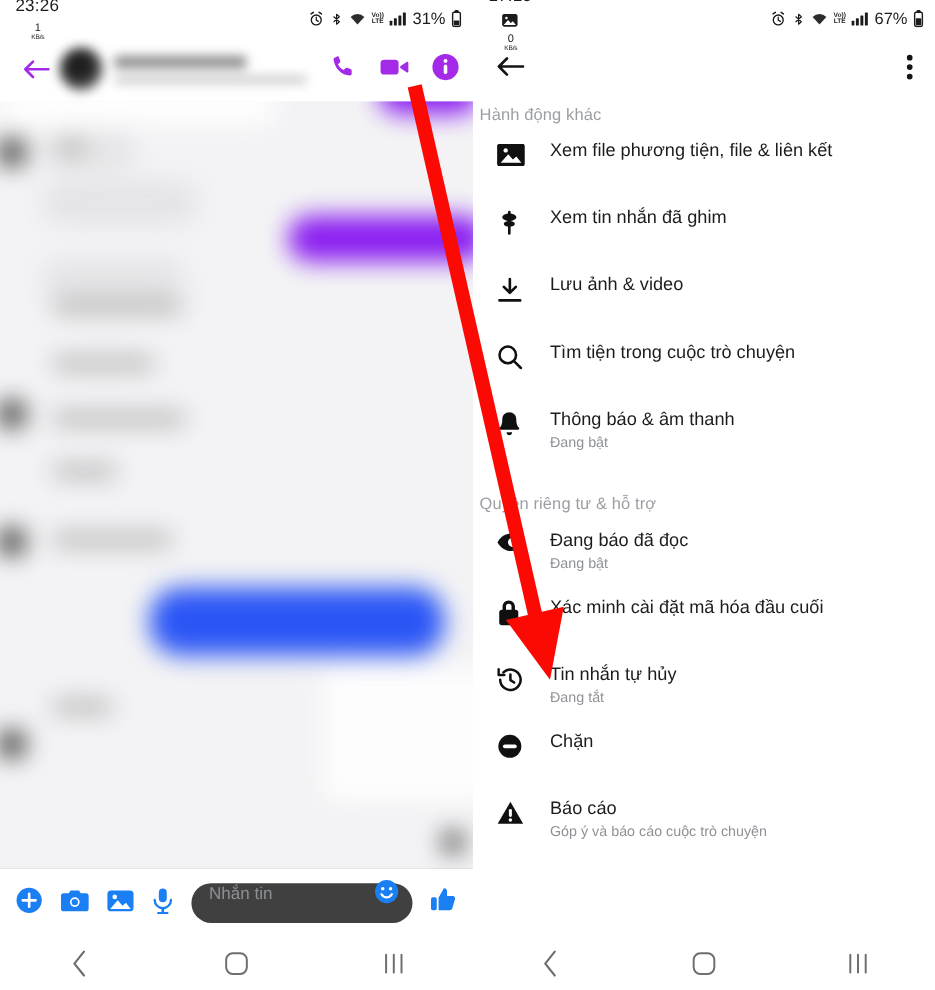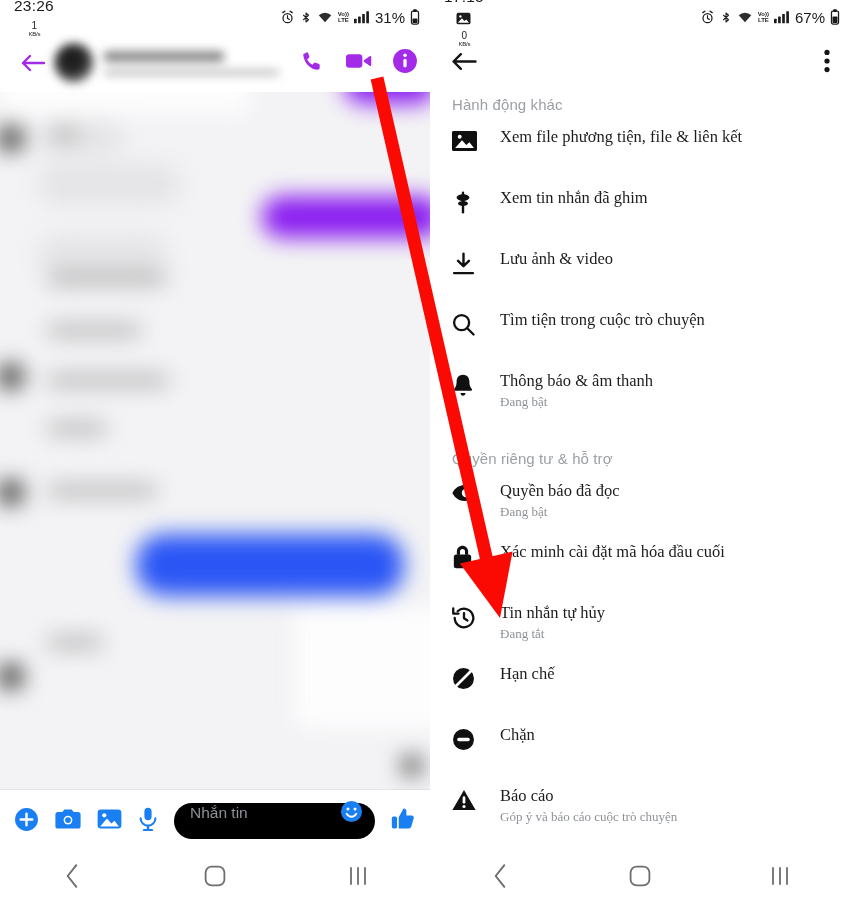--- a/index.html
+++ b/index.html
@@ -67,21 +67,21 @@
           background:radial-gradient(circle at 45% 42%, #151515 0%, #2d2d2d 45%, #9a9a9a 78%, #d6d6d6 100%); }
   .txtline{ position:absolute; height:9px; border-radius:4px; background:#9a9a9a; }
 
   
   .composer{
     height:62px; display:flex; align-items:center; gap:16px;
     padding:0 14px; background:#fff; position:relative; z-index:3;
     box-shadow:0 -1px 0 rgba(0,0,0,.05);
   }
   .c-input{
-    flex:1; height:36px; background:#000000; border-radius:18px;
+    flex:1; height:36px; background:#404040; border-radius:18px;
     display:flex; align-items:center; padding:0 12px 16px 16px; gap:8px;
   }
   .c-ph{ flex:1; color:#8d9096; font-size:15.5px; }
 
   
   .navbar{
     height:48px; display:flex; align-items:center; justify-content:space-around;
     background:#fff; position:relative; z-index:3;
   }
   .nav-btn{ width:70px; display:flex; align-items:center; justify-content:center; color:#6e6e6e; }
@@ -89,29 +89,29 @@
   
   .r-topbar{
     height:58px; display:flex; align-items:center; padding:0 20px;
     background:#fff;
   }
   .r-topbar .spacer{ flex:1; }
 
   
   .menu{ height:calc(900px - 34px - 58px - 48px); overflow:hidden; background:#fff; }
   .sec-title{
-    font-size:15px; color:#9b9fa4; padding:4px 0 14px 22px; letter-spacing:.1px;
+    font-size:15px; color:#9b9fa4; padding:4px 0 14px 6px; letter-spacing:.1px;
   }
   .sec-title.second{ padding-top:18px; }
   .row{
     display:flex; align-items:flex-start; padding:0 16px 0 22px;
     min-height:61px;
   }
   .row-ico{ width:48px; flex:none; display:flex; justify-content:flex-start; padding-top:3px; }
-  .row-txt{ flex:1;font-family:Liberation Serif, serif; }
+  .row-txt{ flex:1; }
   .row-title{ font-size:16.5px; color:#1c1c1e; line-height:1.25; }
   .row-sub{ font-size:13px; color:#8e9296; margin-top:2px; }
   .row.tall{ min-height:61px; }
 
   
   .arrow-layer{ position:absolute; inset:0; pointer-events:none; z-index:50; }
 </style>
 </head>
 <body>
 
@@ -417,21 +417,21 @@
       <div class="sec-title second">Quyền riêng tư &amp; hỗ trợ</div>
 
       <div class="row tall">
         <span class="row-ico">
           <svg width="25" height="18" viewBox="0 0 24 17" fill="#101010">
             <path d="M12 0.8C5.6.8 1.2 6 0.4 8.5c.8 2.5 5.2 7.7 11.6 7.7S22.8 11 23.6 8.5C22.8 6 18.4.8 12 .8Z"></path>
             <circle cx="13.4" cy="8.5" r="4" fill="#fff"></circle>
           </svg>
         </span>
         <span class="row-txt">
-          <div class="row-title">Quyền báo đã đọc</div>
+          <div class="row-title">Đang báo đã đọc</div>
           <div class="row-sub">Đang bật</div>
         </span>
       </div>
 
       <div class="row tall">
         <span class="row-ico">
           <svg width="21" height="24" viewBox="0 0 19 23" fill="#101010">
             <path d="M9.5 0.8c3 0 5.4 2.4 5.4 5.4v3.2h-3V6.2a2.4 2.4 0 0 0-4.8 0v3.2h-3V6.2c0-3 2.4-5.4 5.4-5.4Z"></path>
             <rect x="1.2" y="9" width="16.6" height="13.4" rx="2.4"></rect>
           </svg>
@@ -448,31 +448,20 @@
             <path d="M1.2 2.4v5h5"></path>
             <path d="M11.5 6.8v5l3.3 2.1"></path>
           </svg>
         </span>
         <span class="row-txt">
           <div class="row-title">Tin nhắn tự hủy</div>
           <div class="row-sub">Đang tắt</div>
         </span>
       </div>
 
-      <div class="row tall">
-        <span class="row-ico">
-          <svg width="23" height="23" viewBox="0 0 22 22">
-            <circle cx="11" cy="11" r="10" fill="#101010"></circle>
-            <path d="M2.4 19.6 19.6 2.4" stroke="#fff" stroke-width="2.6" stroke-linecap="round"></path>
-          </svg>
-        </span>
-        <span class="row-txt">
-          <span class="row-title">Hạn chế</span>
-        </span>
-      </div>
 
       <div class="row tall">
         <span class="row-ico">
           <svg width="23" height="23" viewBox="0 0 22 22">
             <circle cx="11" cy="11" r="10" fill="#101010"></circle>
             <rect x="5" y="9.4" width="12" height="3.2" rx="1.6" fill="#fff"></rect>
           </svg>
         </span>
         <span class="row-txt">
           <span class="row-title">Chặn</span>

